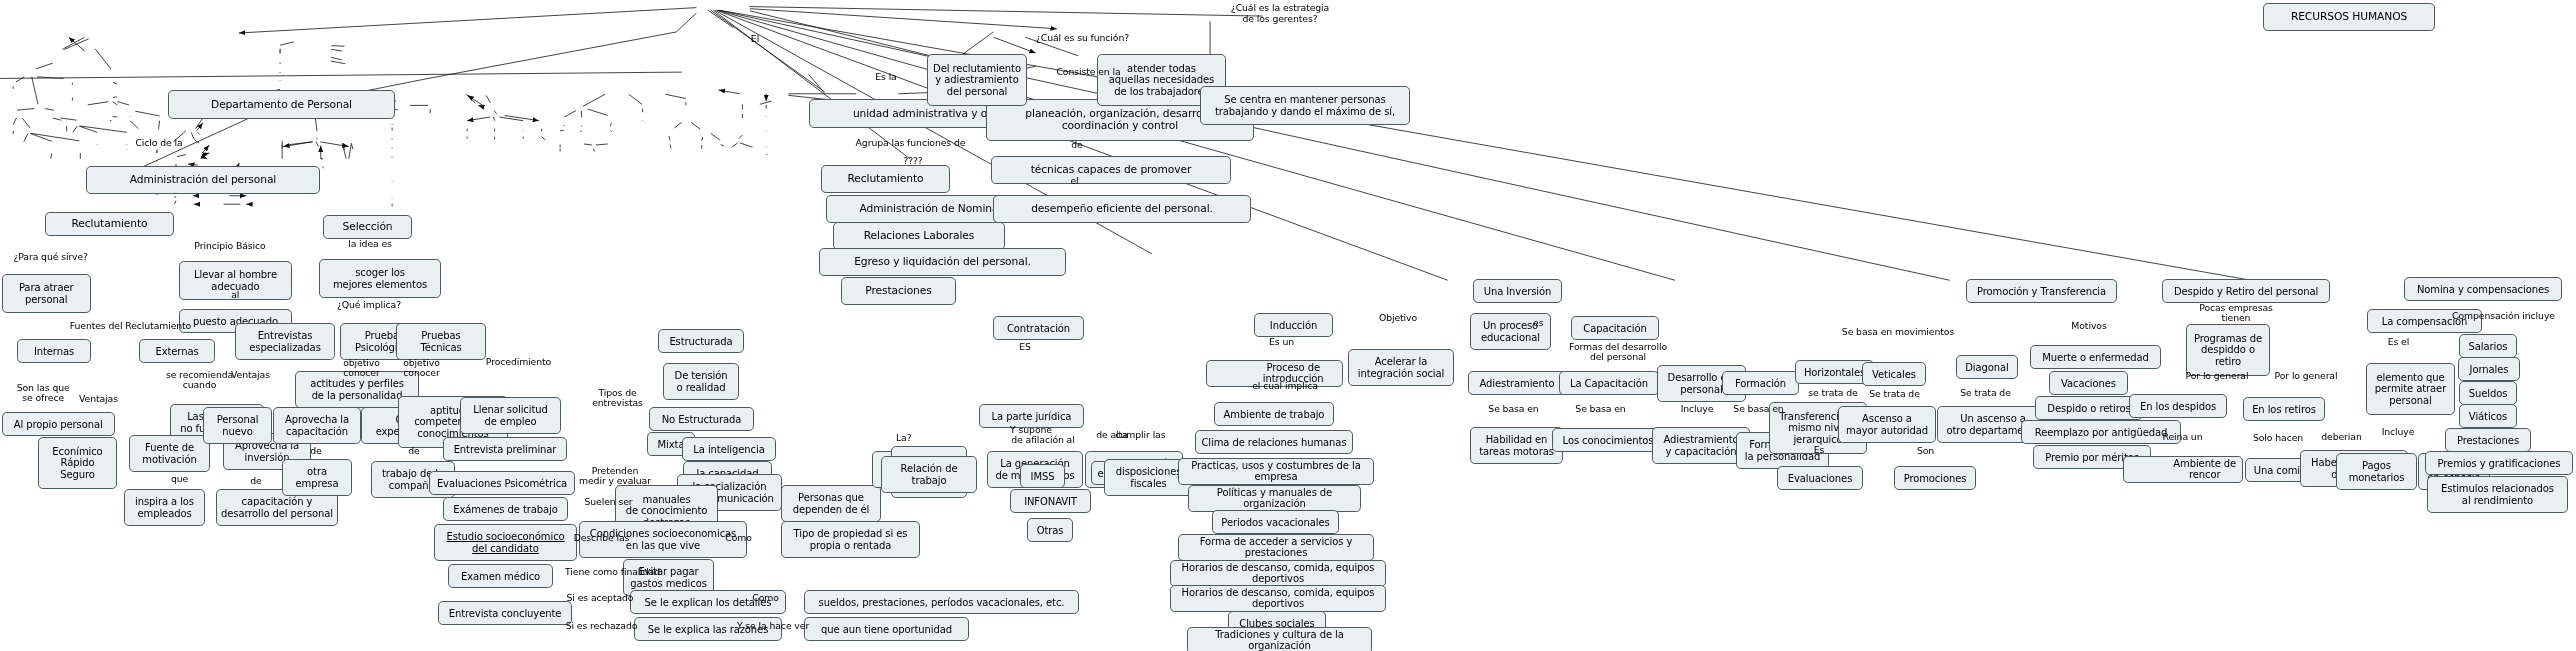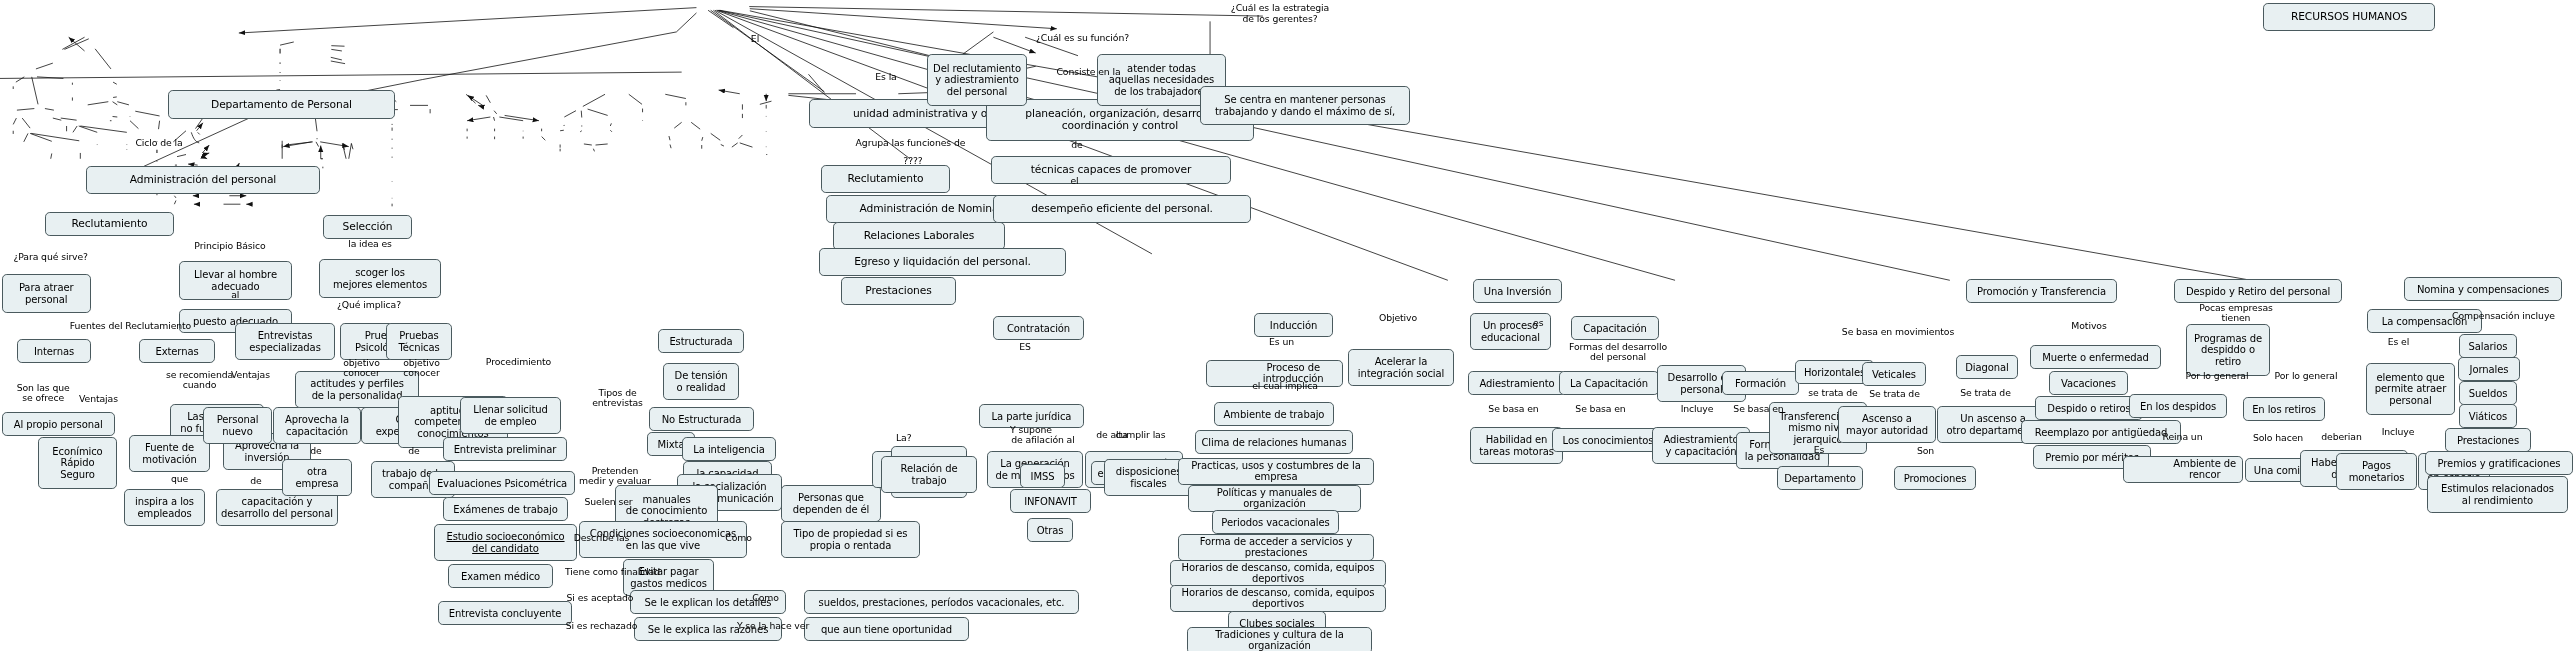--- a/index.html
+++ b/index.html
@@ -322,21 +322,21 @@
       <div class="node" style="left: 361px; top: 407px; width: 129px; min-height: 37px; font-size: 10px;">Capitaliza la
 experencia y pautas</div>
       <div class="node" style="left: 282px; top: 459px; width: 70px; min-height: 37px; font-size: 10px;">otra
 empresa</div>
       <div class="node" style="left: 371px; top: 461px; width: 84px; min-height: 37px; font-size: 10px;">trabajo de la
 compañia</div>
       <div class="node" style="left: 235px; top: 323px; width: 100px; min-height: 37px; font-size: 10px;">Entrevistas
 especializadas</div>
       <div class="node" style="left: 340px; top: 323px; width: 89px; min-height: 37px; font-size: 10px;">Pruebas
 Psicológicas</div>
-      <div class="node" style="left: 386px; top: 323px; width: 66px; min-height: 37px; font-size: 10px;">Pruebas
+      <div class="node" style="left: 396px; top: 323px; width: 90px; min-height: 37px; font-size: 10px;">Pruebas
 Técnicas</div>
       <div class="node" style="left: 295px; top: 371px; width: 124px; min-height: 37px; font-size: 10px;">actitudes y perfiles
 de la personalidad</div>
       <div class="node" style="left: 398px; top: 396px; width: 110px; min-height: 52px; font-size: 10px;">aptitudes
 competencias y
 conocimientos</div>
       <div class="node" style="left: 460px; top: 397px; width: 101px; min-height: 37px; font-size: 10px;">Llenar solicitud
 de empleo</div>
       <div class="node" style="left: 443px; top: 437px; width: 124px; min-height: 24.4px; font-size: 10px;">Entrevista preliminar</div>
       <div class="node" style="left: 429px; top: 471px; width: 146px; min-height: 24.4px; font-size: 10px;">Evaluaciones Psicométrica</div>
@@ -441,28 +441,28 @@
       <div class="node" style="left: 1795px; top: 360px; width: 79px; min-height: 24.4px; font-size: 10px;">Horizontales</div>
       <div class="node" style="left: 1862px; top: 362px; width: 64px; min-height: 24.4px; font-size: 10px;">Veticales</div>
       <div class="node" style="left: 1956px; top: 355px; width: 62px; min-height: 24.4px; font-size: 10px;">Diagonal</div>
       <div class="node" style="left: 1769px; top: 402px; width: 98px; min-height: 52px; font-size: 10px;">Transferencia al
 mismo nivel
 jerarquico</div>
       <div class="node" style="left: 1838px; top: 406px; width: 98px; min-height: 37px; font-size: 10px;">Ascenso a
 mayor autoridad</div>
       <div class="node" style="left: 1937px; top: 406px; width: 112px; min-height: 37px; font-size: 10px;">Un ascenso a
 otro departamento</div>
-      <div class="node" style="left: 1777px; top: 466px; width: 86px; min-height: 24.4px; font-size: 10px;">Departamento</div>
+      <div class="node" style="left: 1777px; top: 466px; width: 86px; min-height: 24.4px; font-size: 10px;">Evaluaciones</div>
       <div class="node" style="left: 1894px; top: 466px; width: 82px; min-height: 24.4px; font-size: 10px;">Promociones</div>
       <div class="node" style="left: 2030px; top: 345px; width: 131px; min-height: 24.4px; font-size: 10px;">Muerte o enfermedad</div>
       <div class="node" style="left: 2049px; top: 371px; width: 79px; min-height: 24.4px; font-size: 10px;">Vacaciones</div>
       <div class="node" style="left: 2035px; top: 396px; width: 108px; min-height: 24.4px; font-size: 10px;">Despido o retiros</div>
       <div class="node" style="left: 2021px; top: 420px; width: 160px; min-height: 24.4px; font-size: 10px;">Reemplazo por antigüedad</div>
       <div class="node" style="left: 2033px; top: 445px; width: 118px; min-height: 24.4px; font-size: 10px;">Premio por méritos</div>
-      <div class="node" style="left: 2162px; top: 279px; width: 168px; min-height: 24.4px; font-size: 10px; margin-left: 12px;">Despido y Retiro del personal</div>
+      <div class="node" style="left: 2162px; top: 279px; width: 168px; min-height: 24.4px; font-size: 10px;">Despido y Retiro del personal</div>
       <div class="node" style="left: 2186px; top: 324px; width: 84px; min-height: 52px; font-size: 10px;">Programas de
 despiddo o
 retiro</div>
       <div class="node" style="left: 2129px; top: 394px; width: 98px; min-height: 24.4px; font-size: 10px;">En los despidos</div>
       <div class="node" style="left: 2243px; top: 397px; width: 82px; min-height: 24.4px; font-size: 10px;">En los retiros</div>
       <div class="node" style="left: 2123px; top: 456px; width: 120px; min-height: 24.4px; font-size: 10px; padding-left: 46px;">Ambiente de rencor</div>
       <div class="node" style="left: 2245px; top: 458px; width: 76px; min-height: 24.4px; font-size: 10px;">Una comida</div>
       <div class="node" style="left: 2300px; top: 450px; width: 108px; min-height: 37px; font-size: 10px;">Haber programas
 de ayuda</div>
       <div class="node" style="left: 2354px; top: 309px; width: 115px; min-height: 24.4px; font-size: 10px; margin-left: 13px;">La compensación</div>

